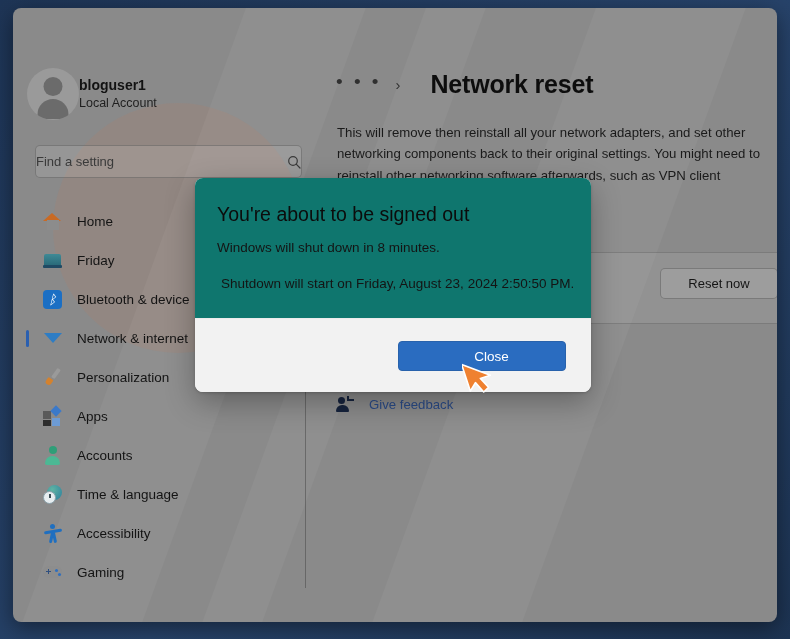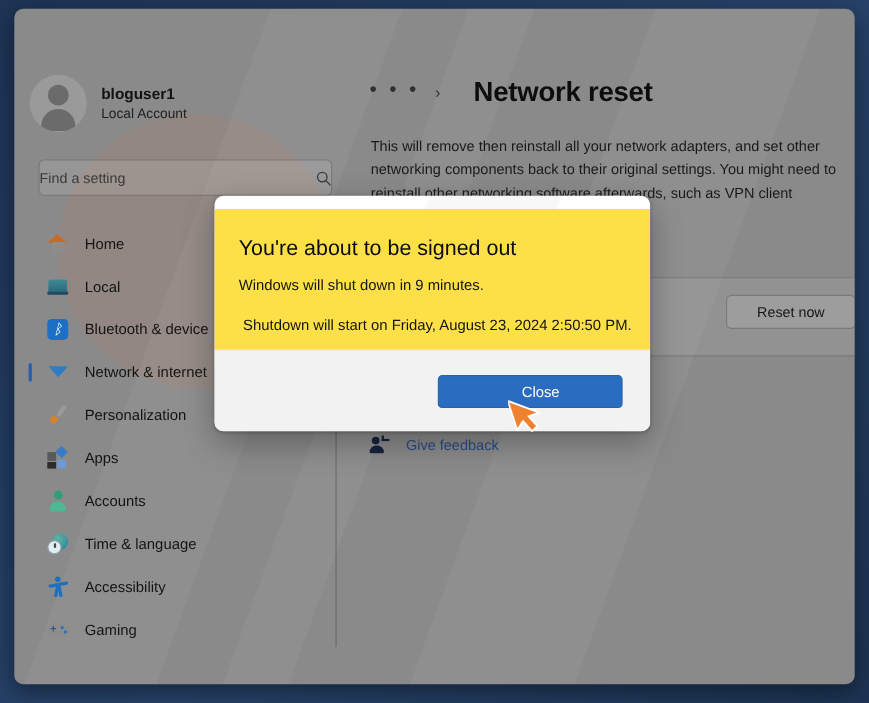--- a/index.html
+++ b/index.html
@@ -63,21 +63,21 @@
   #close-btn{ right: 0px;  }
   .wbtn .glyph-min  { width: 11px; height: 1px; background: #3a3a3a; }
   .wbtn .glyph-max  { width: 10px; height: 10px; border: 1px solid #3a3a3a; }
 
   
   #sidebar {
     position: absolute; left: 0; top: 44px; width: 280px; bottom: 0;
   }
   #account-block {
     position: absolute; left: 14px; top: 16px;
-    display: flex; align-items: center; gap: 13px;
+    display: flex; align-items: center; 
   }
   #avatar {
     width: 52px; height: 52px; border-radius: 50%;
     background: #9a9a9a; position: relative; overflow: hidden; flex: none;
   }
   #avatar .head {
     position: absolute; left: 50%; top: 9px; transform: translateX(-50%);
     width: 19px; height: 19px; border-radius: 50%; background: #6b6b6b;
   }
   #avatar .body {
@@ -211,21 +211,21 @@
     position: absolute; left: 182px; top: 170px;
     width: 396px; height: 214px;
     background: #ffffff; border-radius: 8px;
     box-shadow: 0 10px 30px rgba(0,0,0,.30), 0 1px 3px rgba(0,0,0,.18);
     overflow: hidden;
   }
   #dialog-sheen {
     position: absolute; left: 150px; top: -40px; width: 120px; height: 330px;
     background: rgba(0,0,0,.028); transform: skewX(-20deg); pointer-events: none;
   }
-  #dialog-body { position: absolute; left: 0; top: 12px; right: 0; height: 140px; background: #fde047; }
+  #dialog-body { position: absolute; left: 0; top: 0; right: 0; height: 140px; background: #0f766e; }
   #dialog-title {
     position: absolute; left: 22px; top: 25px;
     font-size: 19.5px; color: #0c0c0c;
   }
   #dialog-line1 {
     position: absolute; left: 22px; top: 62px;
     font-size: 13.5px; color: #141414;
   }
   #dialog-line2 {
     position: absolute; left: 26px; top: 98px;
@@ -293,21 +293,21 @@
             <i class="base"></i>
           </span>
         <span class="nav-label">Home</span>
       </div>
 
       <div class="nav-item">
         <span class="nav-icon ic-laptop">
             <i class="screen"></i>
             <i class="base"></i>
           </span>
-        <span class="nav-label">Local</span>
+        <span class="nav-label">Friday</span>
       </div>
 
       <div class="nav-item">
         <span class="nav-icon ic-bt">
             <i class="g">ᛒ</i>
           </span>
         <span class="nav-label">Bluetooth &amp; device</span>
       </div>
 
       <div class="nav-item selected">
@@ -401,21 +401,21 @@
       </span>
       <span id="give-feedback-link">Give feedback</span>
     </div>
 
   </div>
 
   <div id="signout-dialog">
     <div id="dialog-sheen"></div>
     <div id="dialog-body">
       <div id="dialog-title">You're about to be signed out</div>
-      <div id="dialog-line1">Windows will shut down in 9 minutes.</div>
+      <div id="dialog-line1">Windows will shut down in 8 minutes.</div>
       <div id="dialog-line2">Shutdown will start on Friday, August 23, 2024 2:50:50 PM.</div>
     </div>
     <div id="dialog-footer">
       <div id="dialog-close-button">Close</div>
     </div>
   </div>
 
 </div>
 
 <div id="mouse-cursor">

